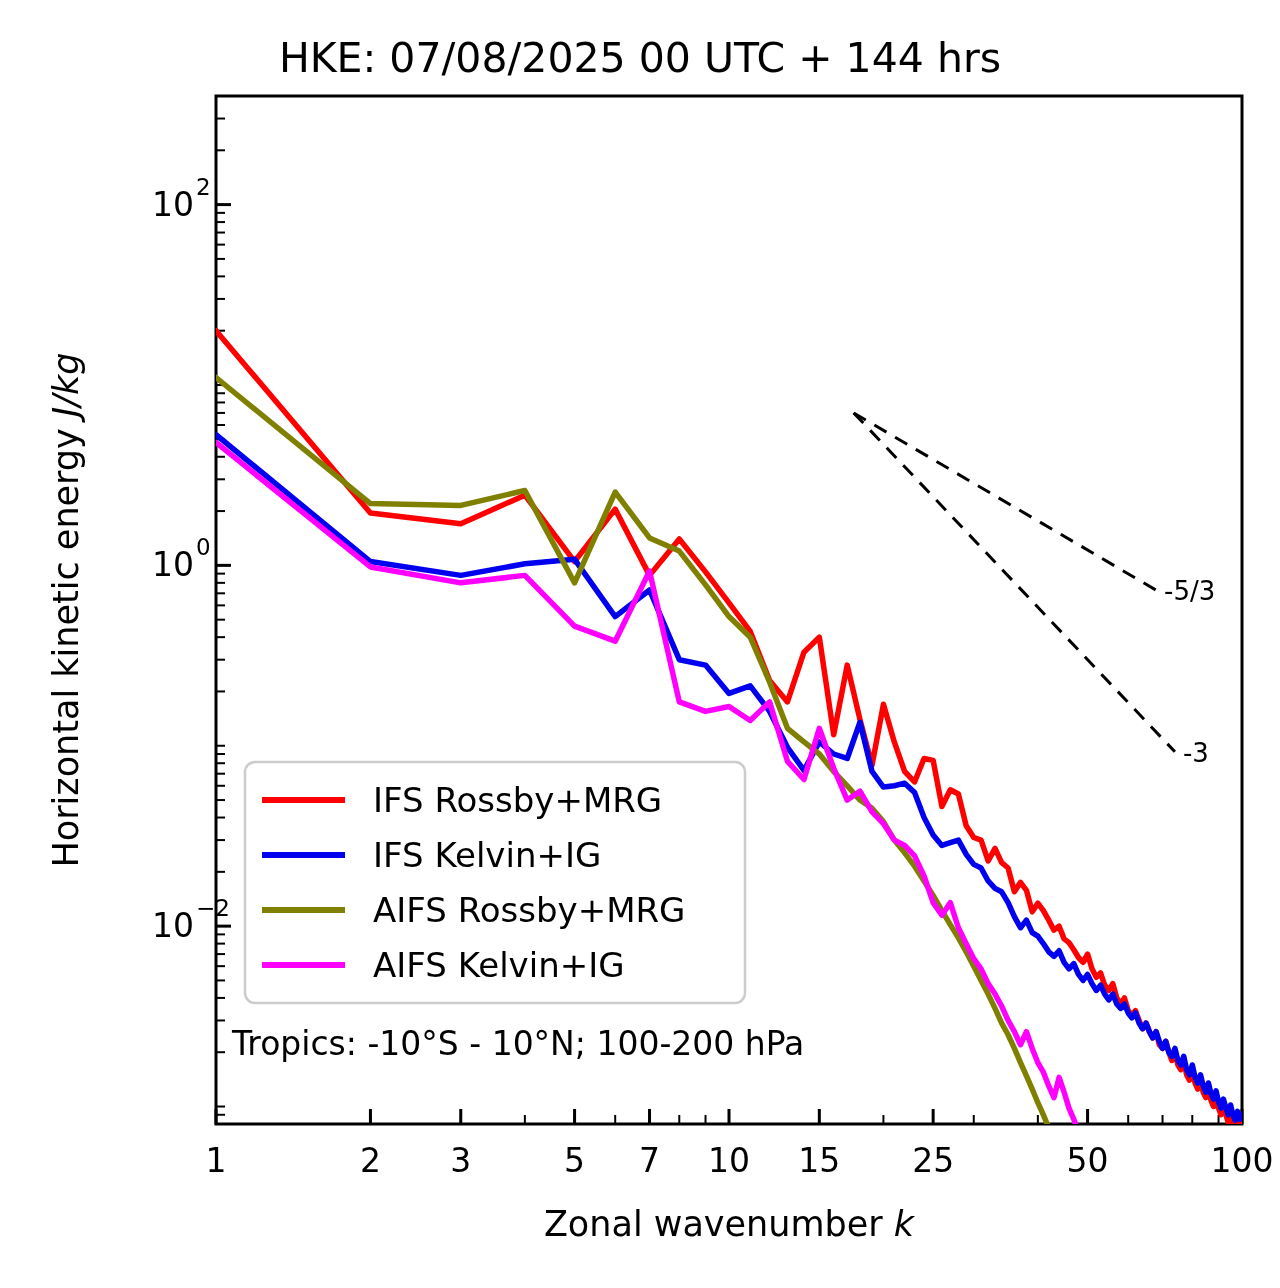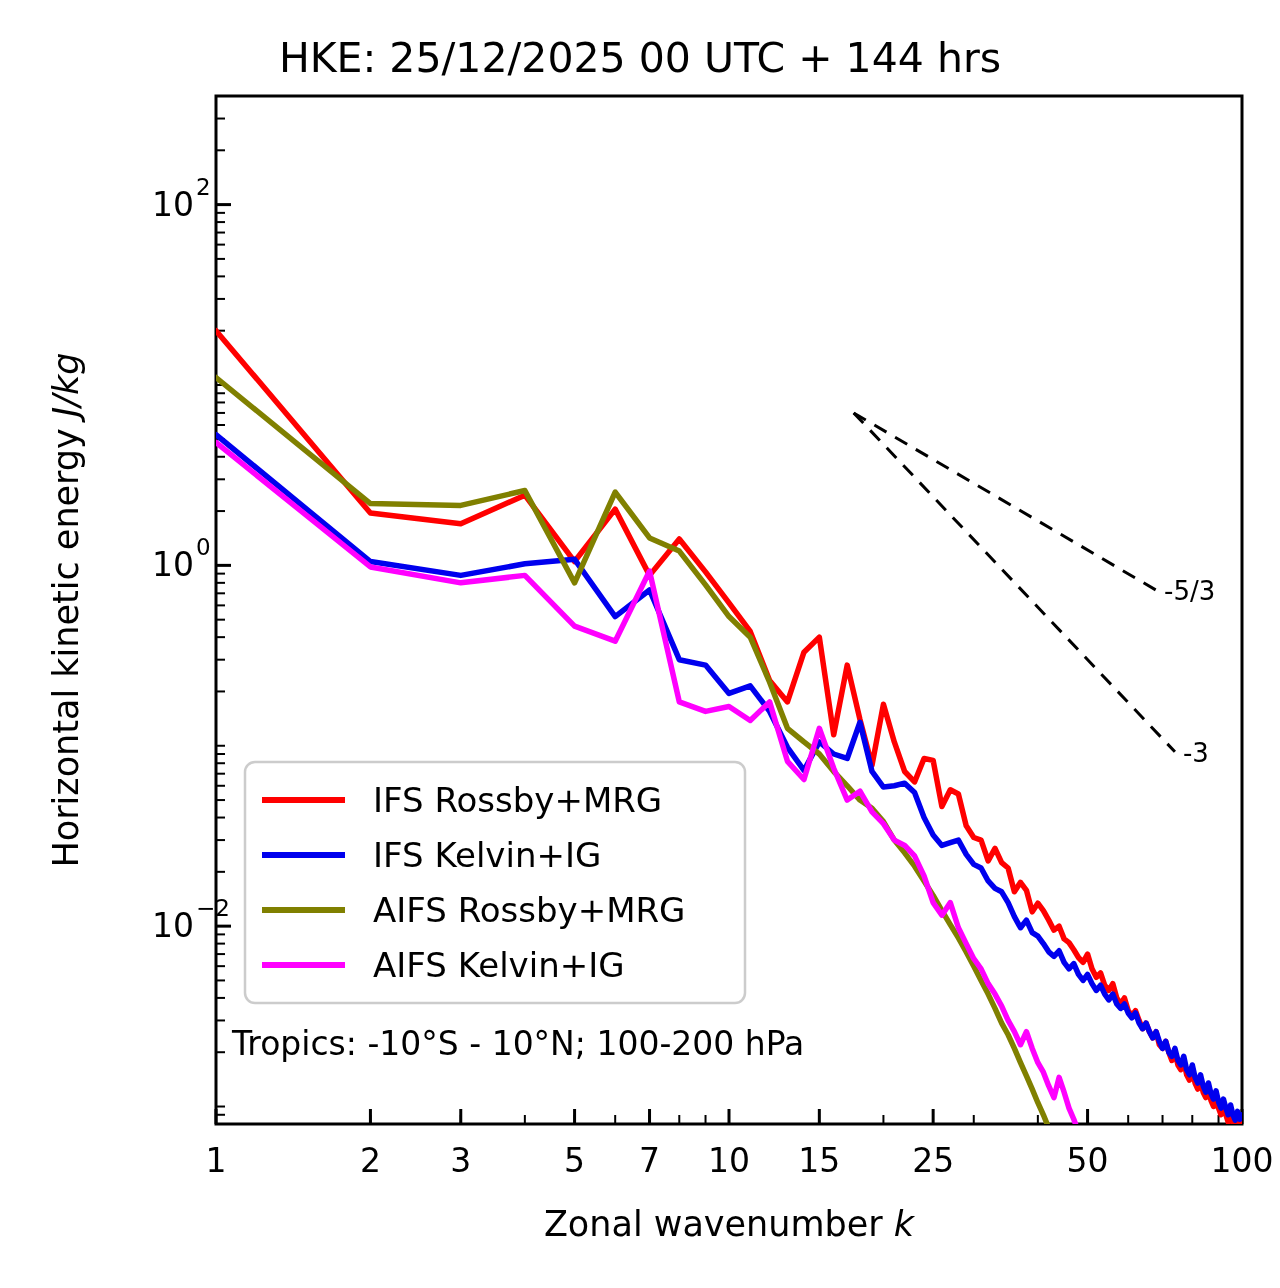--- a/index.html
+++ b/index.html
@@ -61,21 +61,21 @@
   }
   .ital {
     font-style: italic;
   }
 </style>
 </head>
 <body>
 
 <div id="figure">
 
-  <div id="chart-title">HKE: 25/12/2025 00 UTC + 144 hrs</div>
+  <div id="chart-title">HKE: 07/08/2025 00 UTC + 144 hrs</div>
 
   <svg id="plot-svg" width="1280" height="1288">
     <g id="grid-ticks">
         <line x1="370.42838777562235" y1="1124" x2="370.42838777562235" y2="1115" stroke="#000" stroke-width="2"></line>
         <line x1="460.76320367118683" y1="1124" x2="460.76320367118683" y2="1115" stroke="#000" stroke-width="2"></line>
         <line x1="524.8567755512447" y1="1124" x2="524.8567755512447" y2="1115" stroke="#000" stroke-width="2"></line>
         <line x1="574.5716122243778" y1="1124" x2="574.5716122243778" y2="1115" stroke="#000" stroke-width="2"></line>
         <line x1="615.1915914468092" y1="1124" x2="615.1915914468092" y2="1115" stroke="#000" stroke-width="2"></line>
         <line x1="649.5352945273137" y1="1124" x2="649.5352945273137" y2="1115" stroke="#000" stroke-width="2"></line>
         <line x1="679.285163326867" y1="1124" x2="679.285163326867" y2="1115" stroke="#000" stroke-width="2"></line>

